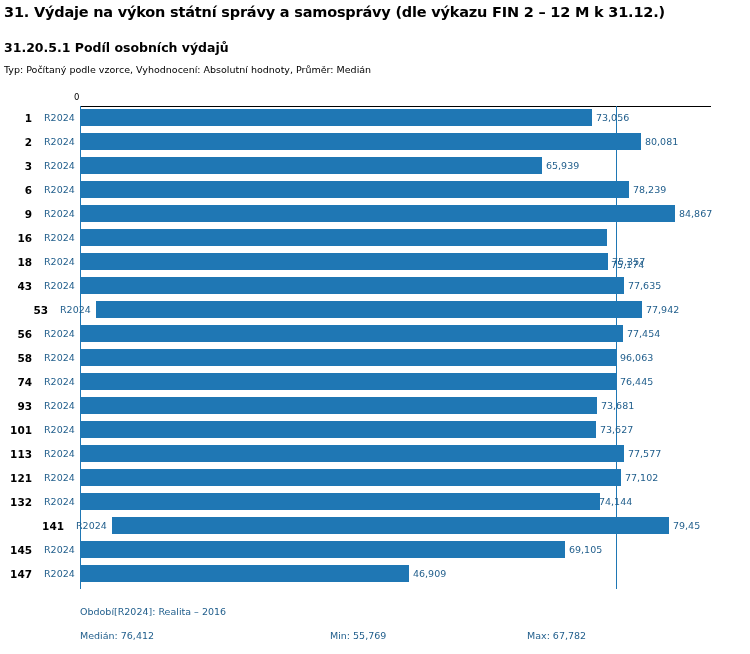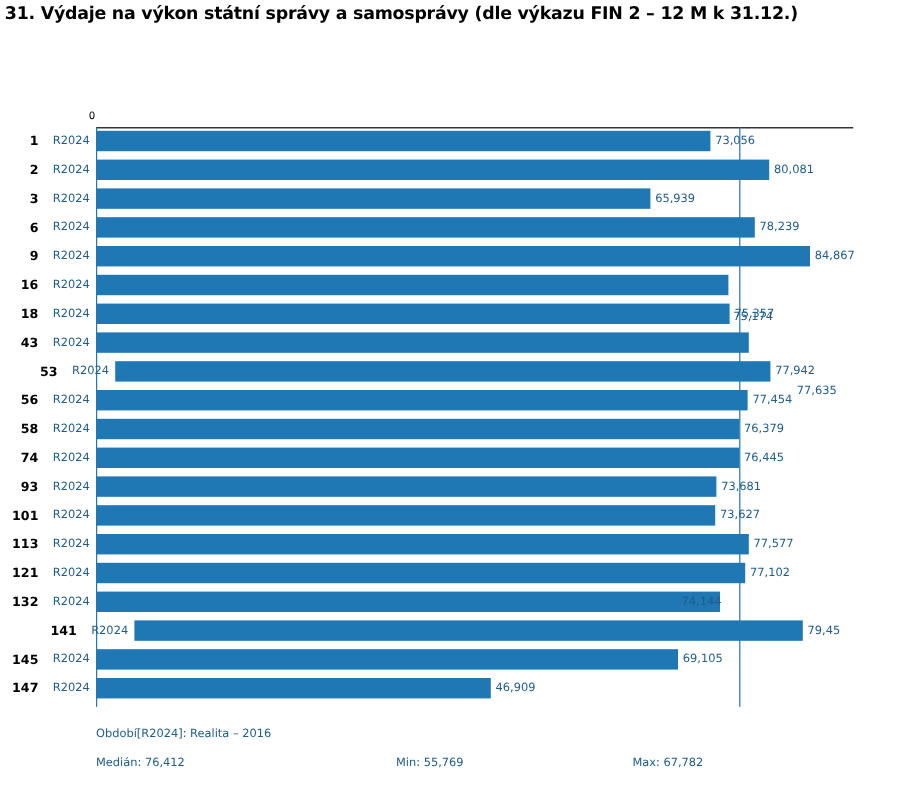--- a/index.html
+++ b/index.html
@@ -166,20 +166,22 @@
     top: 24px;
     white-space: nowrap;
   }
 </style>
 </head>
 <body>
 
 <div class="page">
 
   <div class="title">31. Výdaje na výkon státní správy a samosprávy (dle výkazu FIN 2 – 12 M k 31.12.)</div>
+  <div class="subtitle">31.20.5.1 Podíl osobních výdajů</div>
+  <div class="meta">Typ: Počítaný podle vzorce, Vyhodnocení: Absolutní hodnoty, Průměr: Medián</div>
 
   <div class="chart">
     <div class="axis-zero-label">0</div>
     <div class="plot">
       <div class="axis-top"></div>
       <div class="axis-left"></div>
       <div class="median-line" id="median-line" style="left: 536px;"></div>
     </div>
     <div class="rows" id="rows">
         <div class="row" style="top: 14px;">
@@ -221,39 +223,39 @@
         <div class="row" style="top: 158px;">
           <div class="row-index">18</div>
           <div class="row-label">R2024</div>
           <div class="bar" style="width: 528px;"></div>
           <div class="bar-value" style="left: 612px;">75,357</div>
         </div>
         <div class="row" style="top: 182px;">
           <div class="row-index">43</div>
           <div class="row-label">R2024</div>
           <div class="bar" style="width: 544px;"></div>
-          <div class="bar-value" style="left: 664px; margin-top: 40px;">77,635</div>
+          <div class="bar-value" style="left: 628px;">77,635</div>
         </div>
         <div class="row" style="top: 206px; margin-left: 16px;">
           <div class="row-index">53</div>
           <div class="row-label">R2024</div>
           <div class="bar" style="width: 546px;"></div>
           <div class="bar-value" style="left: 630px;">77,942</div>
         </div>
         <div class="row" style="top: 230px;">
           <div class="row-index">56</div>
           <div class="row-label">R2024</div>
           <div class="bar" style="width: 543px;"></div>
           <div class="bar-value" style="left: 627px;">77,454</div>
         </div>
         <div class="row" style="top: 254px;">
           <div class="row-index">58</div>
           <div class="row-label">R2024</div>
           <div class="bar" style="width: 536px;"></div>
-          <div class="bar-value" style="left: 620px;">76,379</div>
+          <div class="bar-value" style="left: 620px;">96,063</div>
         </div>
         <div class="row" style="top: 278px;">
           <div class="row-index">74</div>
           <div class="row-label">R2024</div>
           <div class="bar" style="width: 536px;"></div>
           <div class="bar-value" style="left: 620px;">76,445</div>
         </div>
         <div class="row" style="top: 302px;">
           <div class="row-index">93</div>
           <div class="row-label">R2024</div>
@@ -275,21 +277,21 @@
         <div class="row" style="top: 374px;">
           <div class="row-index">121</div>
           <div class="row-label">R2024</div>
           <div class="bar" style="width: 541px;"></div>
           <div class="bar-value" style="left: 625px;">77,102</div>
         </div>
         <div class="row" style="top: 398px;">
           <div class="row-index">132</div>
           <div class="row-label">R2024</div>
           <div class="bar" style="width: 520px;"></div>
-          <div class="bar-value" style="left: 568px;">74,144</div>
+          <div class="bar-value" style="left: 599px;">74,144</div>
         </div>
         <div class="row" style="top: 422px; margin-left: 32px;">
           <div class="row-index">141</div>
           <div class="row-label">R2024</div>
           <div class="bar" style="width: 557px;"></div>
           <div class="bar-value" style="left: 641px;">79,45</div>
         </div>
         <div class="row" style="top: 446px;">
           <div class="row-index">145</div>
           <div class="row-label">R2024</div>

